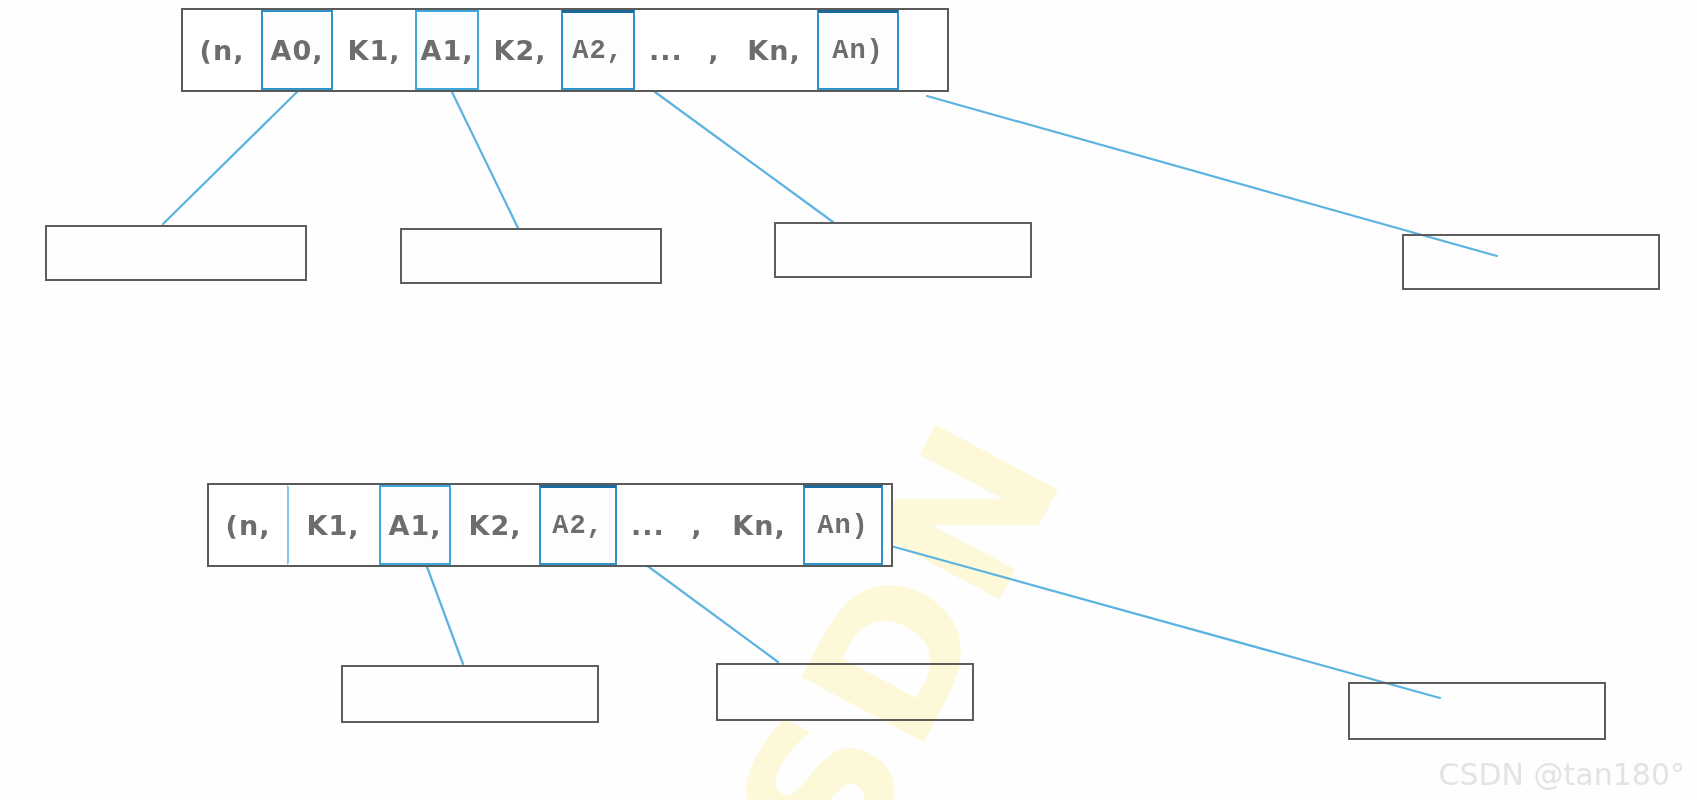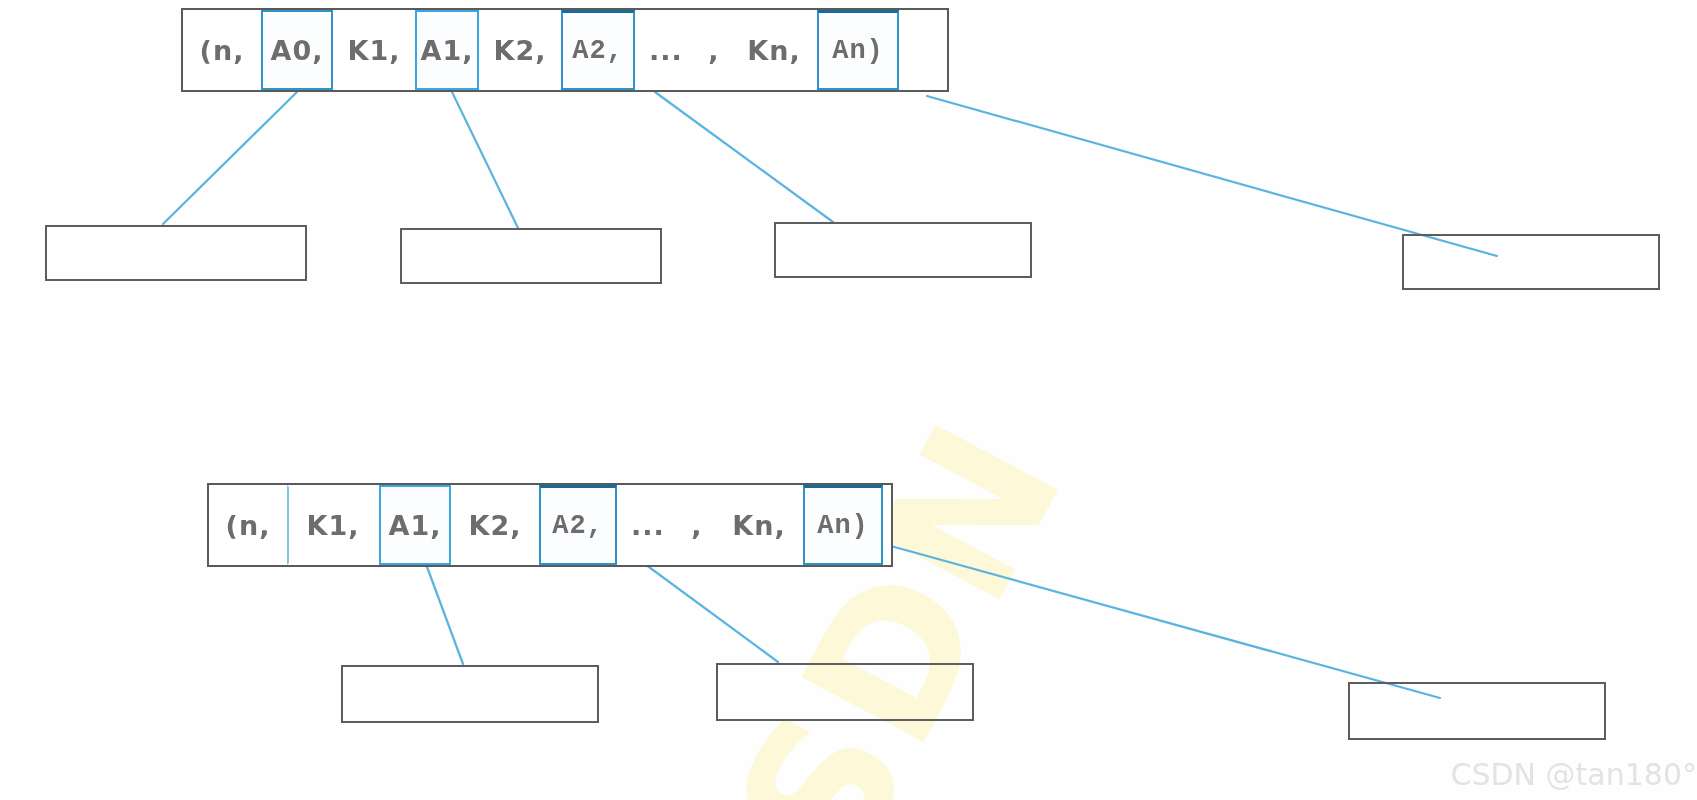--- a/index.html
+++ b/index.html
@@ -33,21 +33,21 @@
     white-space: nowrap;
     user-select: none;
   }
   #wm-yellow-1 {
     left: 560px;
     top: 600px;
     font-size: 190px;
   }
   #wm-corner {
     position: absolute;
-    right: 0;
+    right: 12px;
     bottom: 8px;
     font-size: 30px;
     color: #e3e3e3;
     font-family: "DejaVu Sans", sans-serif;
     white-space: nowrap;
     user-select: none;
     z-index: 6;
   }
 
   

